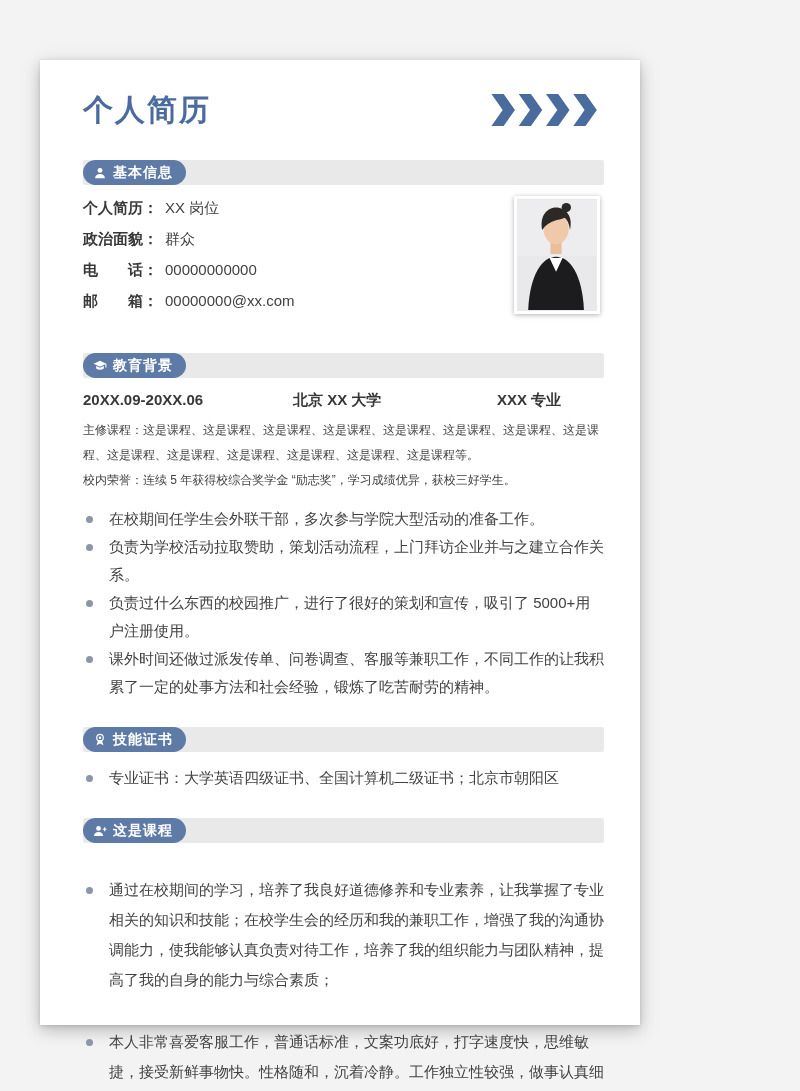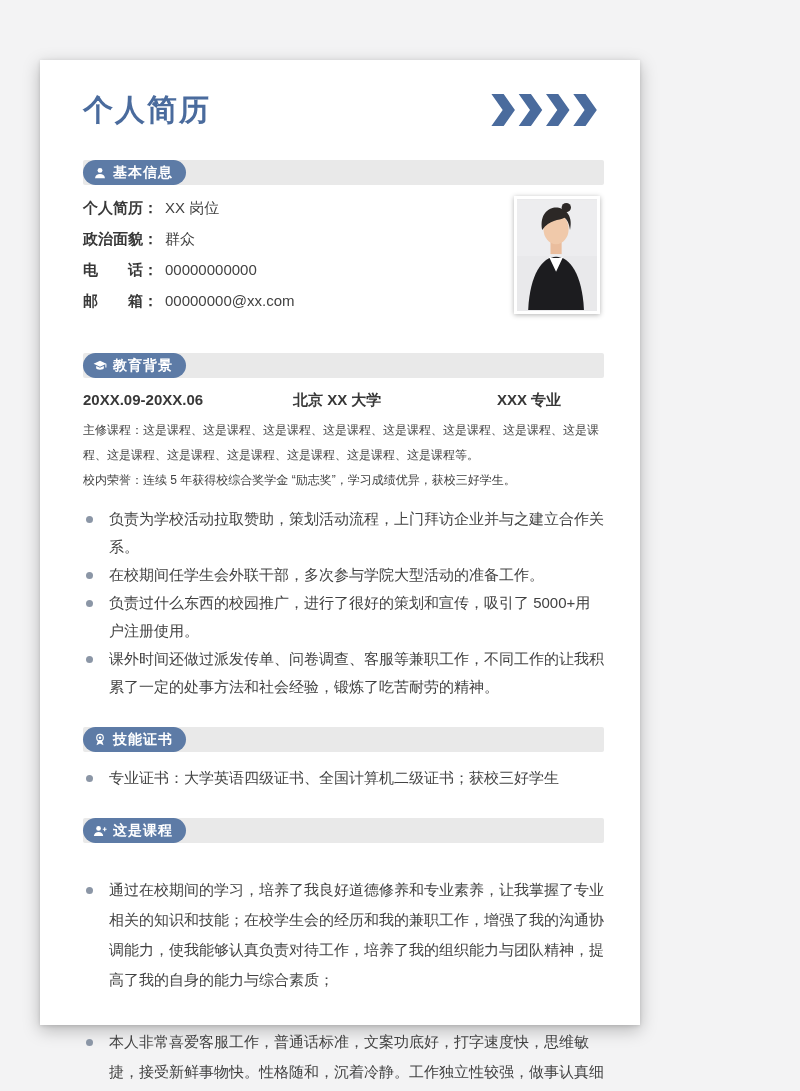--- a/index.html
+++ b/index.html
@@ -125,25 +125,25 @@
     <span class="edu-period">20XX.09-20XX.06</span>
     <span class="edu-school">北京 XX 大学</span>
     <span class="edu-major">XXX 专业</span>
   </div>
   <div class="para">主修课程：这是课程、这是课程、这是课程、这是课程、这是课程、这是课程、这是课程、这是课程、这是课程、这是课程、这是课程、这是课程、这是课程、这是课程等。</div>
   <div class="para">校内荣誉：连续 5 年获得校综合奖学金 “励志奖”，学习成绩优异，获校三好学生。</div>
 
   <ul class="blist">
     <li>
         <span class="dot"></span>
-        <span>负责为学校活动拉取赞助，策划活动流程，上门拜访企业并与之建立合作关系。</span>
+        <span>在校期间任学生会外联干部，多次参与学院大型活动的准备工作。</span>
       </li>
     <li>
         <span class="dot"></span>
-        <span>在校期间任学生会外联干部，多次参与学院大型活动的准备工作。</span>
+        <span>负责为学校活动拉取赞助，策划活动流程，上门拜访企业并与之建立合作关系。</span>
       </li>
     <li>
         <span class="dot"></span>
         <span>负责过什么东西的校园推广，进行了很好的策划和宣传，吸引了 5000+用户注册使用。</span>
       </li>
     <li>
         <span class="dot"></span>
         <span>课外时间还做过派发传单、问卷调查、客服等兼职工作，不同工作的让我积累了一定的处事方法和社会经验，锻炼了吃苦耐劳的精神。</span>
       </li>
   </ul>
@@ -154,21 +154,21 @@
           <path d="M8.8 12.5L6 21l6-3.2L18 21l-2.8-8.5z"></path>
           <circle cx="12" cy="8" r="5.6" fill="none" stroke="#fff" stroke-width="2"></circle>
           <circle cx="12" cy="8" r="2.2"></circle>
         </svg>
       <span>技能证书</span>
     </span>
   </div>
   <ul class="blist">
     <li>
         <span class="dot"></span>
-        <span>专业证书：大学英语四级证书、全国计算机二级证书；获校三好学生</span>
+        <span>专业证书：大学英语四级证书、全国计算机二级证书；北京市朝阳区</span>
       </li>
   </ul>
 
   <div class="secbar">
     <span class="pill">
       <svg viewBox="0 0 24 24">
           <circle cx="9.5" cy="7.5" r="4"></circle>
           <path d="M1.5 20.5c.4-4.6 3.8-6.9 8-6.9s7.6 2.3 8 6.9z"></path>
           <path d="M18.2 7h2.3V4.7h2V7H24.8v2h-2.3v2.3h-2V9h-2.3z" transform="translate(-1.5 1)"></path>
         </svg>

